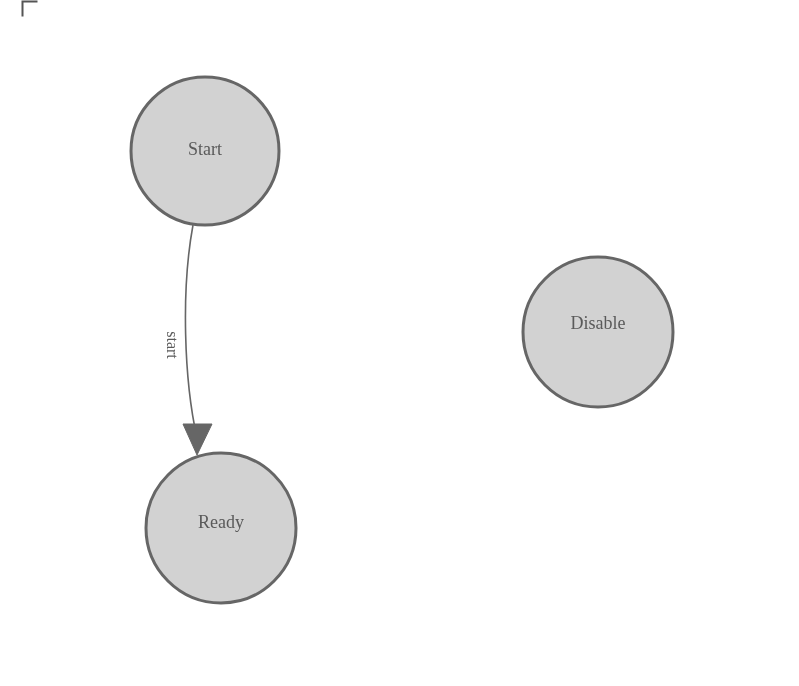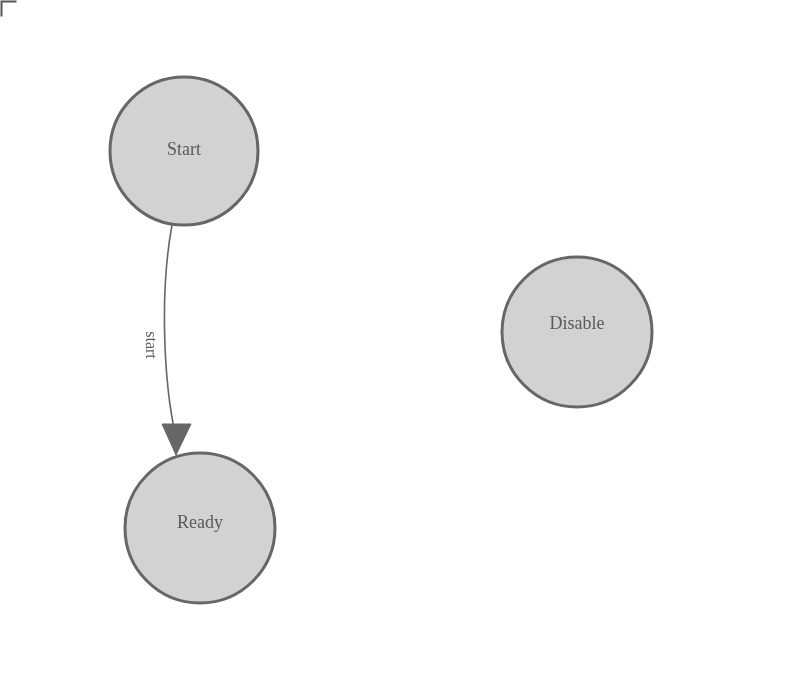--- a/index.html
+++ b/index.html
@@ -12,20 +12,21 @@
     width: 799px;
     height: 686px;
     overflow: hidden;
     font-family: "Liberation Serif", "DejaVu Serif", serif;
   }
   #diagram-canvas {
     position: relative;
     width: 633px;
     height: 686px;
     background: #ffffff;
+    margin-left: 21px;
   }
   #diagram-svg {
     position: absolute;
     top: 0;
     left: 0;
     width: 799px;
     height: 686px;
     display: block;
   }
   .node-circle {

